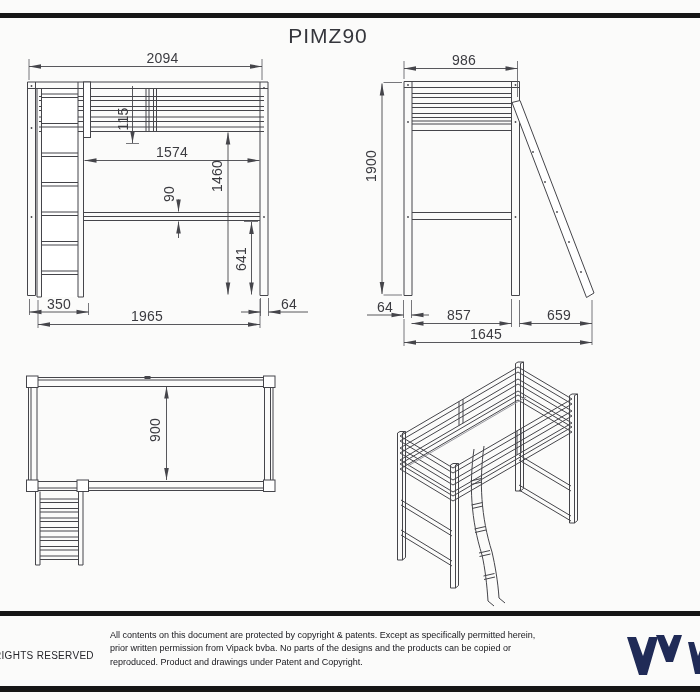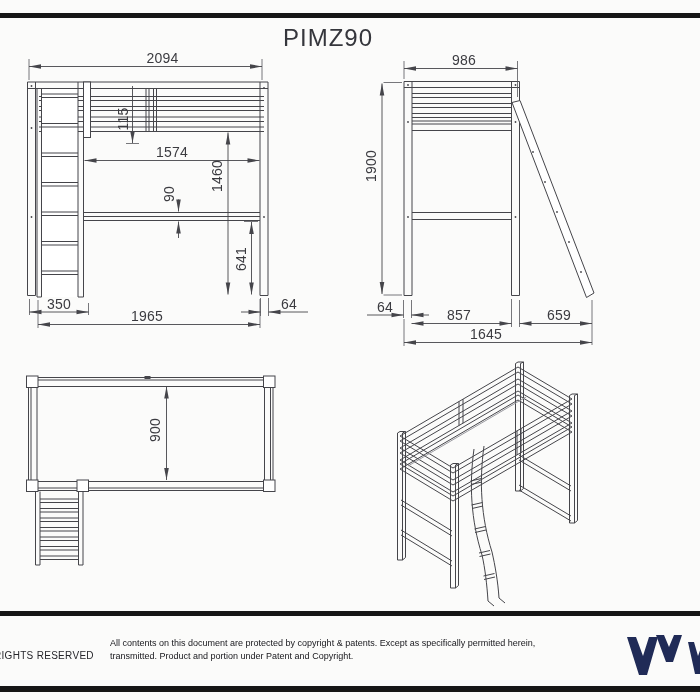--- a/index.html
+++ b/index.html
@@ -1,33 +1,33 @@
 <!DOCTYPE html>
 <html><head>
 <meta charset="utf-8">
 <style>
   html,body{margin:0;padding:0;}
   body{width:700px;height:700px;position:relative;background:#fbfbfa;overflow:hidden;
        font-family:"Liberation Sans", sans-serif;}
   .title{position:absolute;left:0;top:24px;width:656px;text-align:center;
-         font-size:24px;letter-spacing:1px;color:#35363c;font-weight:400;}
+         font-size:21px;letter-spacing:1px;color:#35363c;font-weight:400;}
   svg.sheet{position:absolute;left:0;top:0;}
   .ln{stroke:#45454a;stroke-width:1;fill:none;}
   .lnw{stroke:#45454a;stroke-width:1;fill:#ffffff;}
   .dimln{stroke:#45454a;stroke-width:0.9;fill:none;}
   .extln{stroke:#55555a;stroke-width:0.8;fill:none;}
   .gray{stroke:#9a9aa0;stroke-width:1;fill:none;}
   .dot{fill:#45454a;}
   text.dim{fill:#3b3b40;font-size:14px;font-family:"Liberation Sans",sans-serif;letter-spacing:0.2px;}
   .bar{position:absolute;left:0;width:700px;background:#161616;}
   .bar-top{top:13px;height:4.5px;}
   .bar-foot-top{top:611px;height:4.5px;}
   .bar-foot-bottom{top:686px;height:6px;}
   .rights{position:absolute;left:-6px;top:650px;font-size:10px;color:#26262b;letter-spacing:0.3px;white-space:nowrap;}
-  .legal{position:absolute;left:110px;top:629px;width:460px;font-size:9px;line-height:13.4px;color:#17171c;margin-top:8px;}
+  .legal{position:absolute;left:110px;top:629px;width:460px;font-size:9px;line-height:13.4px;color:#17171c;}
   .legal div{white-space:nowrap;}
   .logo{position:absolute;left:624px;top:630px;}
 </style>
 </head>
 <body>
 
 <div class="bar bar-top"></div>
 <div class="title">PIMZ90</div>
 
 <svg class="sheet" width="700" height="700" viewBox="0 0 700 700">
@@ -180,20 +180,21 @@
     <path class="ln" d="M484,446 C479,482 481,517 492,552 C495,565 498,582 499,598"></path>
     <path class="ln" d="M470.5,481 L481.5,478.5 M471,484.5 L482,482 M471.5,505 L482.5,502.5 M472,508.5 L483,506 M474.5,529 L485.5,526.5 M475,532.5 L486,530 M479,553 L490,550.5 M479.5,556.5 L490.5,554 M483.5,576 L494.5,573.5 M484,579.5 L495,577"></path>
     <path class="ln" d="M488,601 L494,606 M499,598 L505,603"></path>
   </g>
 </svg>
 
 <div class="bar bar-foot-top"></div>
 <div class="rights">RIGHTS RESERVED</div>
 <div class="legal">
   <div>All contents on this document are protected by copyright &amp; patents. Except as specifically permitted herein,</div>
-  <div>transmitted. Product and portion under Patent and Copyright.</div>
+  <div>prior written permission from Vipack bvba. No parts of the designs and the products can be copied or</div>
+  <div>reproduced. Product and drawings under Patent and Copyright.</div>
 </div>
 <svg class="logo" width="78" height="50" viewBox="0 0 78 50">
   <path d="M3,7 L12,7 L19,26 L25,7 L34,7 L23,45 L15,45 Z" fill="#202b57"></path>
   <path d="M32,5 L40,5 L45,17 L50,5 L58,5 L49,32 L42,32 Z" fill="#202b57"></path>
   <path d="M64,12 L70,12 L74,26 L79,12 L86,12 L78,44 L71,44 Z" fill="#202b57"></path>
 </svg>
 <div class="bar bar-foot-bottom"></div>
 
 </body></html>

